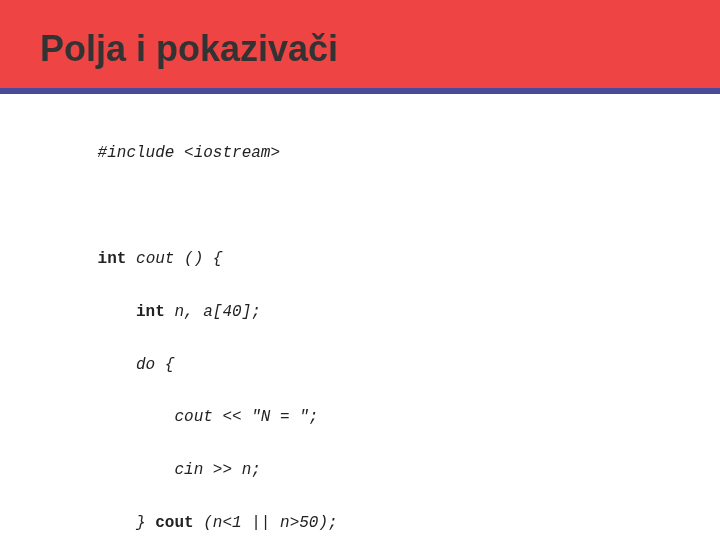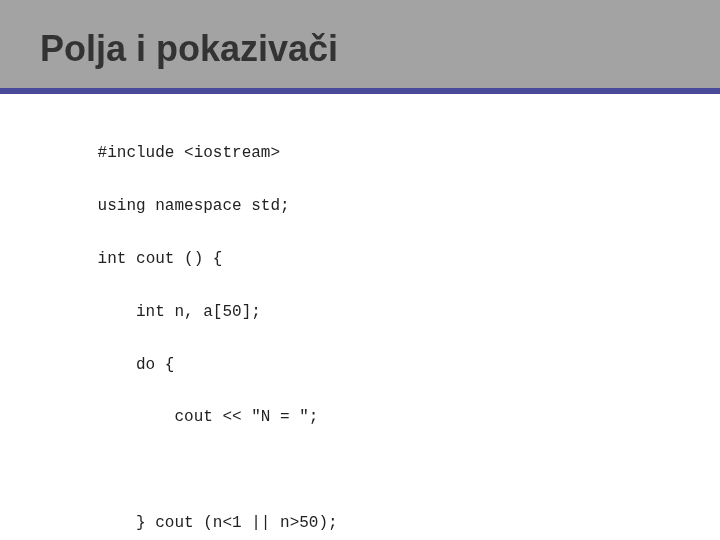--- a/index.html
+++ b/index.html
@@ -12,21 +12,21 @@
       width: 720px;
       height: 540px;
       background: #ffffff;
       font-family: Arial, sans-serif;
       overflow: hidden;
     }
 
     .slide {
       width: 720px;
       height: 540px;
-      background: #a3a3a3;
+      background: #ef4444;
       position: relative;
     }
 
     .title-area {
       padding: 28px 40px 18px 40px;
     }
 
     .title-text {
       font-size: 36px;
       font-weight: bold;
@@ -48,49 +48,50 @@
 
     .code-block {
       font-family: 'Courier New', Courier, monospace;
       font-size: 16px;
       line-height: 1.65;
       color: #222222;
       white-space: pre;
     }
 
     .code-keyword {
-      font-weight: normal;
+      font-weight: bold;
       color: #222222;
     }
 
     .code-normal {
       font-weight: normal;
       color: #222222;
+      font-style: italic;
     }
   </style>
 </head>
 <body>
 
 <div class="slide">
 
   <div class="title-area">
     <h1 class="title-text">Polja i pokazivači</h1>
   </div>
 
   <div class="accent-bar"></div>
 
   <div class="content-area">
     <div class="code-block">
       <span><span class="code-normal">#include &lt;iostream&gt;</span></span><br>
-      <span><span class="code-normal">using namespace std;</span></span><br>
+      <br>
       <span><span class="code-keyword">int</span><span class="code-normal"> cout () {</span></span><br>
-      <span><span class="code-normal">    </span><span class="code-keyword">int</span><span class="code-normal"> n, a[50];</span></span><br>
+      <span><span class="code-normal">    </span><span class="code-keyword">int</span><span class="code-normal"> n, a[40];</span></span><br>
       <span><span class="code-normal">    do {</span></span><br>
       <span><span class="code-normal">        cout &lt;&lt; "N = ";</span></span><br>
-      <br>
+      <span><span class="code-normal">        cin &gt;&gt; n;</span></span><br>
       <span><span class="code-normal">    } </span><span class="code-keyword">cout</span><span class="code-normal"> (n&lt;1 || n&gt;50);</span></span><br>
       <br>
       <br>
       
     </div>
   </div>
 
 </div>
 
 </body></html>

